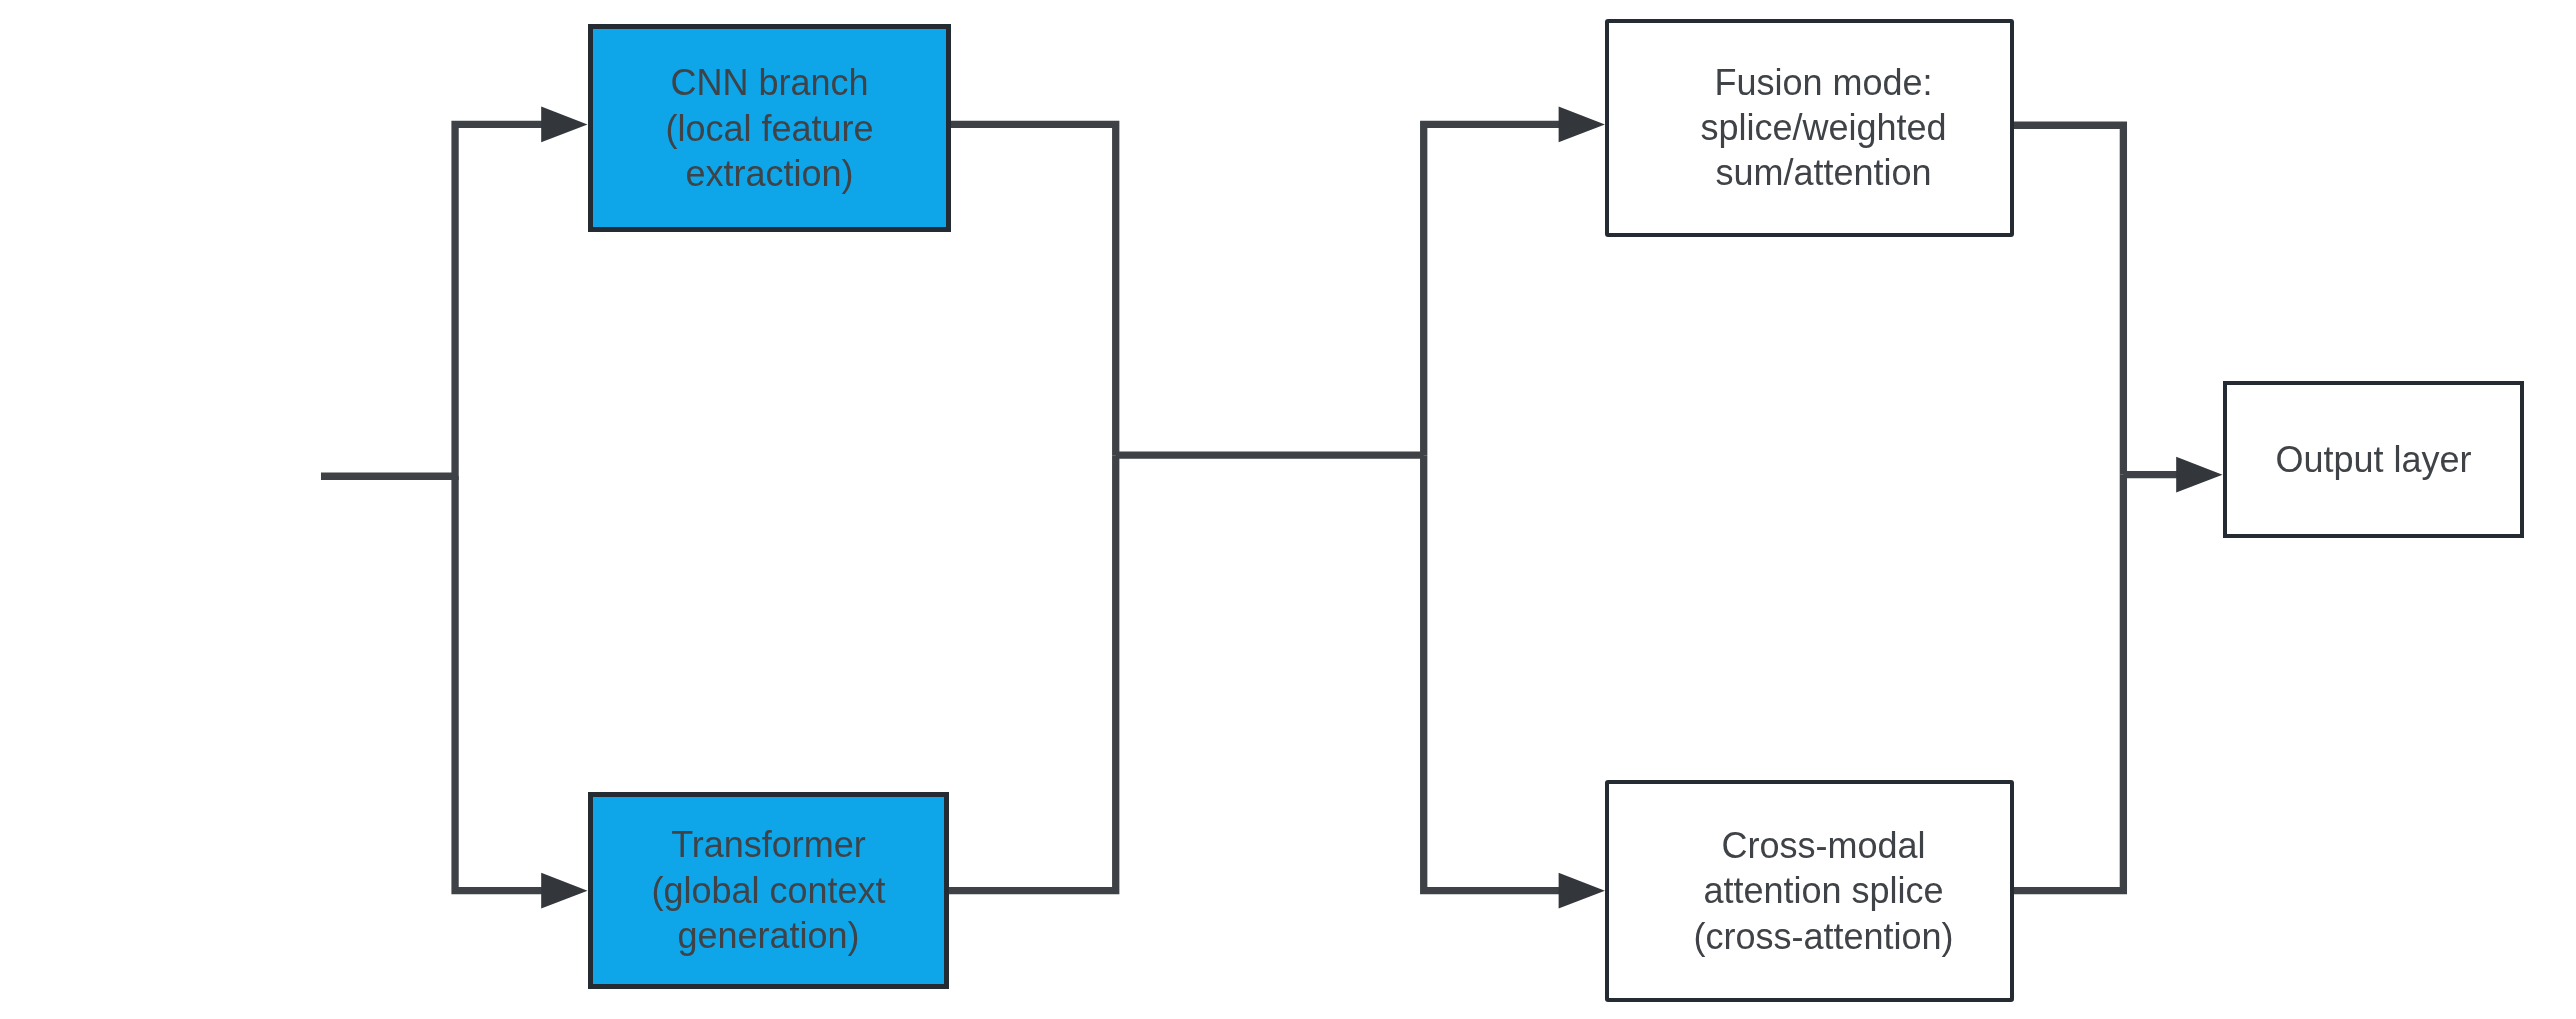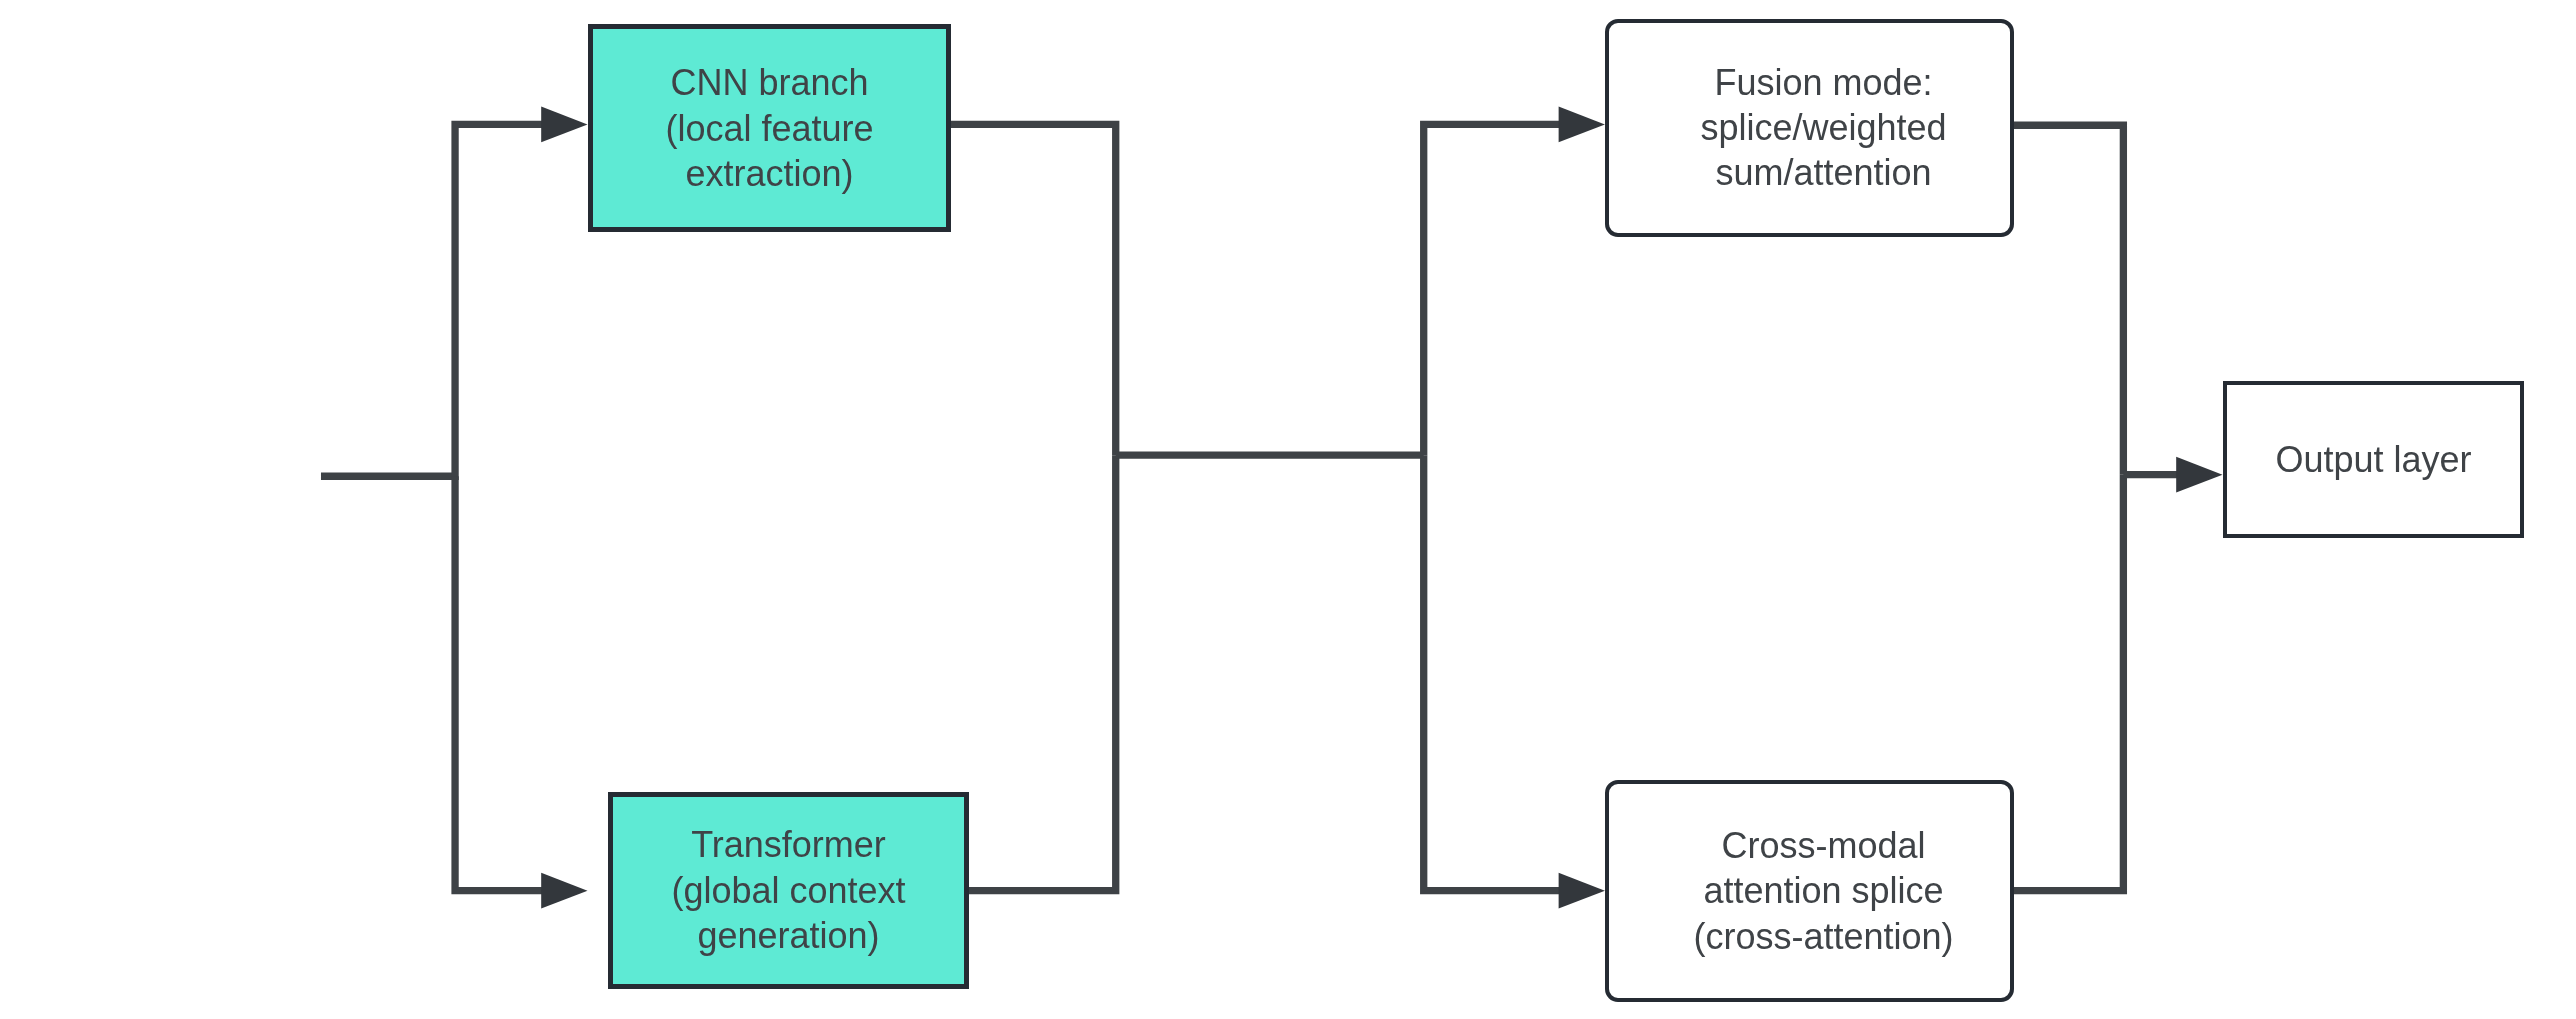--- a/index.html
+++ b/index.html
@@ -49,33 +49,33 @@
     white-space: pre-line;
     padding: 0 8.1px;
   }
   .stadium {
     left: 18px; top: 398px;
     width: 304px; height: 158px;
     border-radius: 79px;
     border-width: 4.9px;
   }
   .yellow-box {
-    background: #5eead4;
+    background: #0ea5e9;
     border-width: 5.7px;
   }
   .cnn-box {
     left: 588px; top: 24.4px;
     width: 363px; height: 208px;
   }
   .transformer-box {
-    left: 608px; top: 792px;
+    left: 588px; top: 792px;
     width: 361px; height: 197px;
   }
   .rounded-box {
-    border-radius: 13px;
+    border-radius: 3px;
     border-width: 4.9px;
     padding-left: 28px;
   }
   .fusion-box {
     left: 1605px; top: 18.7px;
     width: 409px; height: 218px;
   }
   .crossmodal-box {
     left: 1605px; top: 780px;
     width: 409px; height: 222px;

